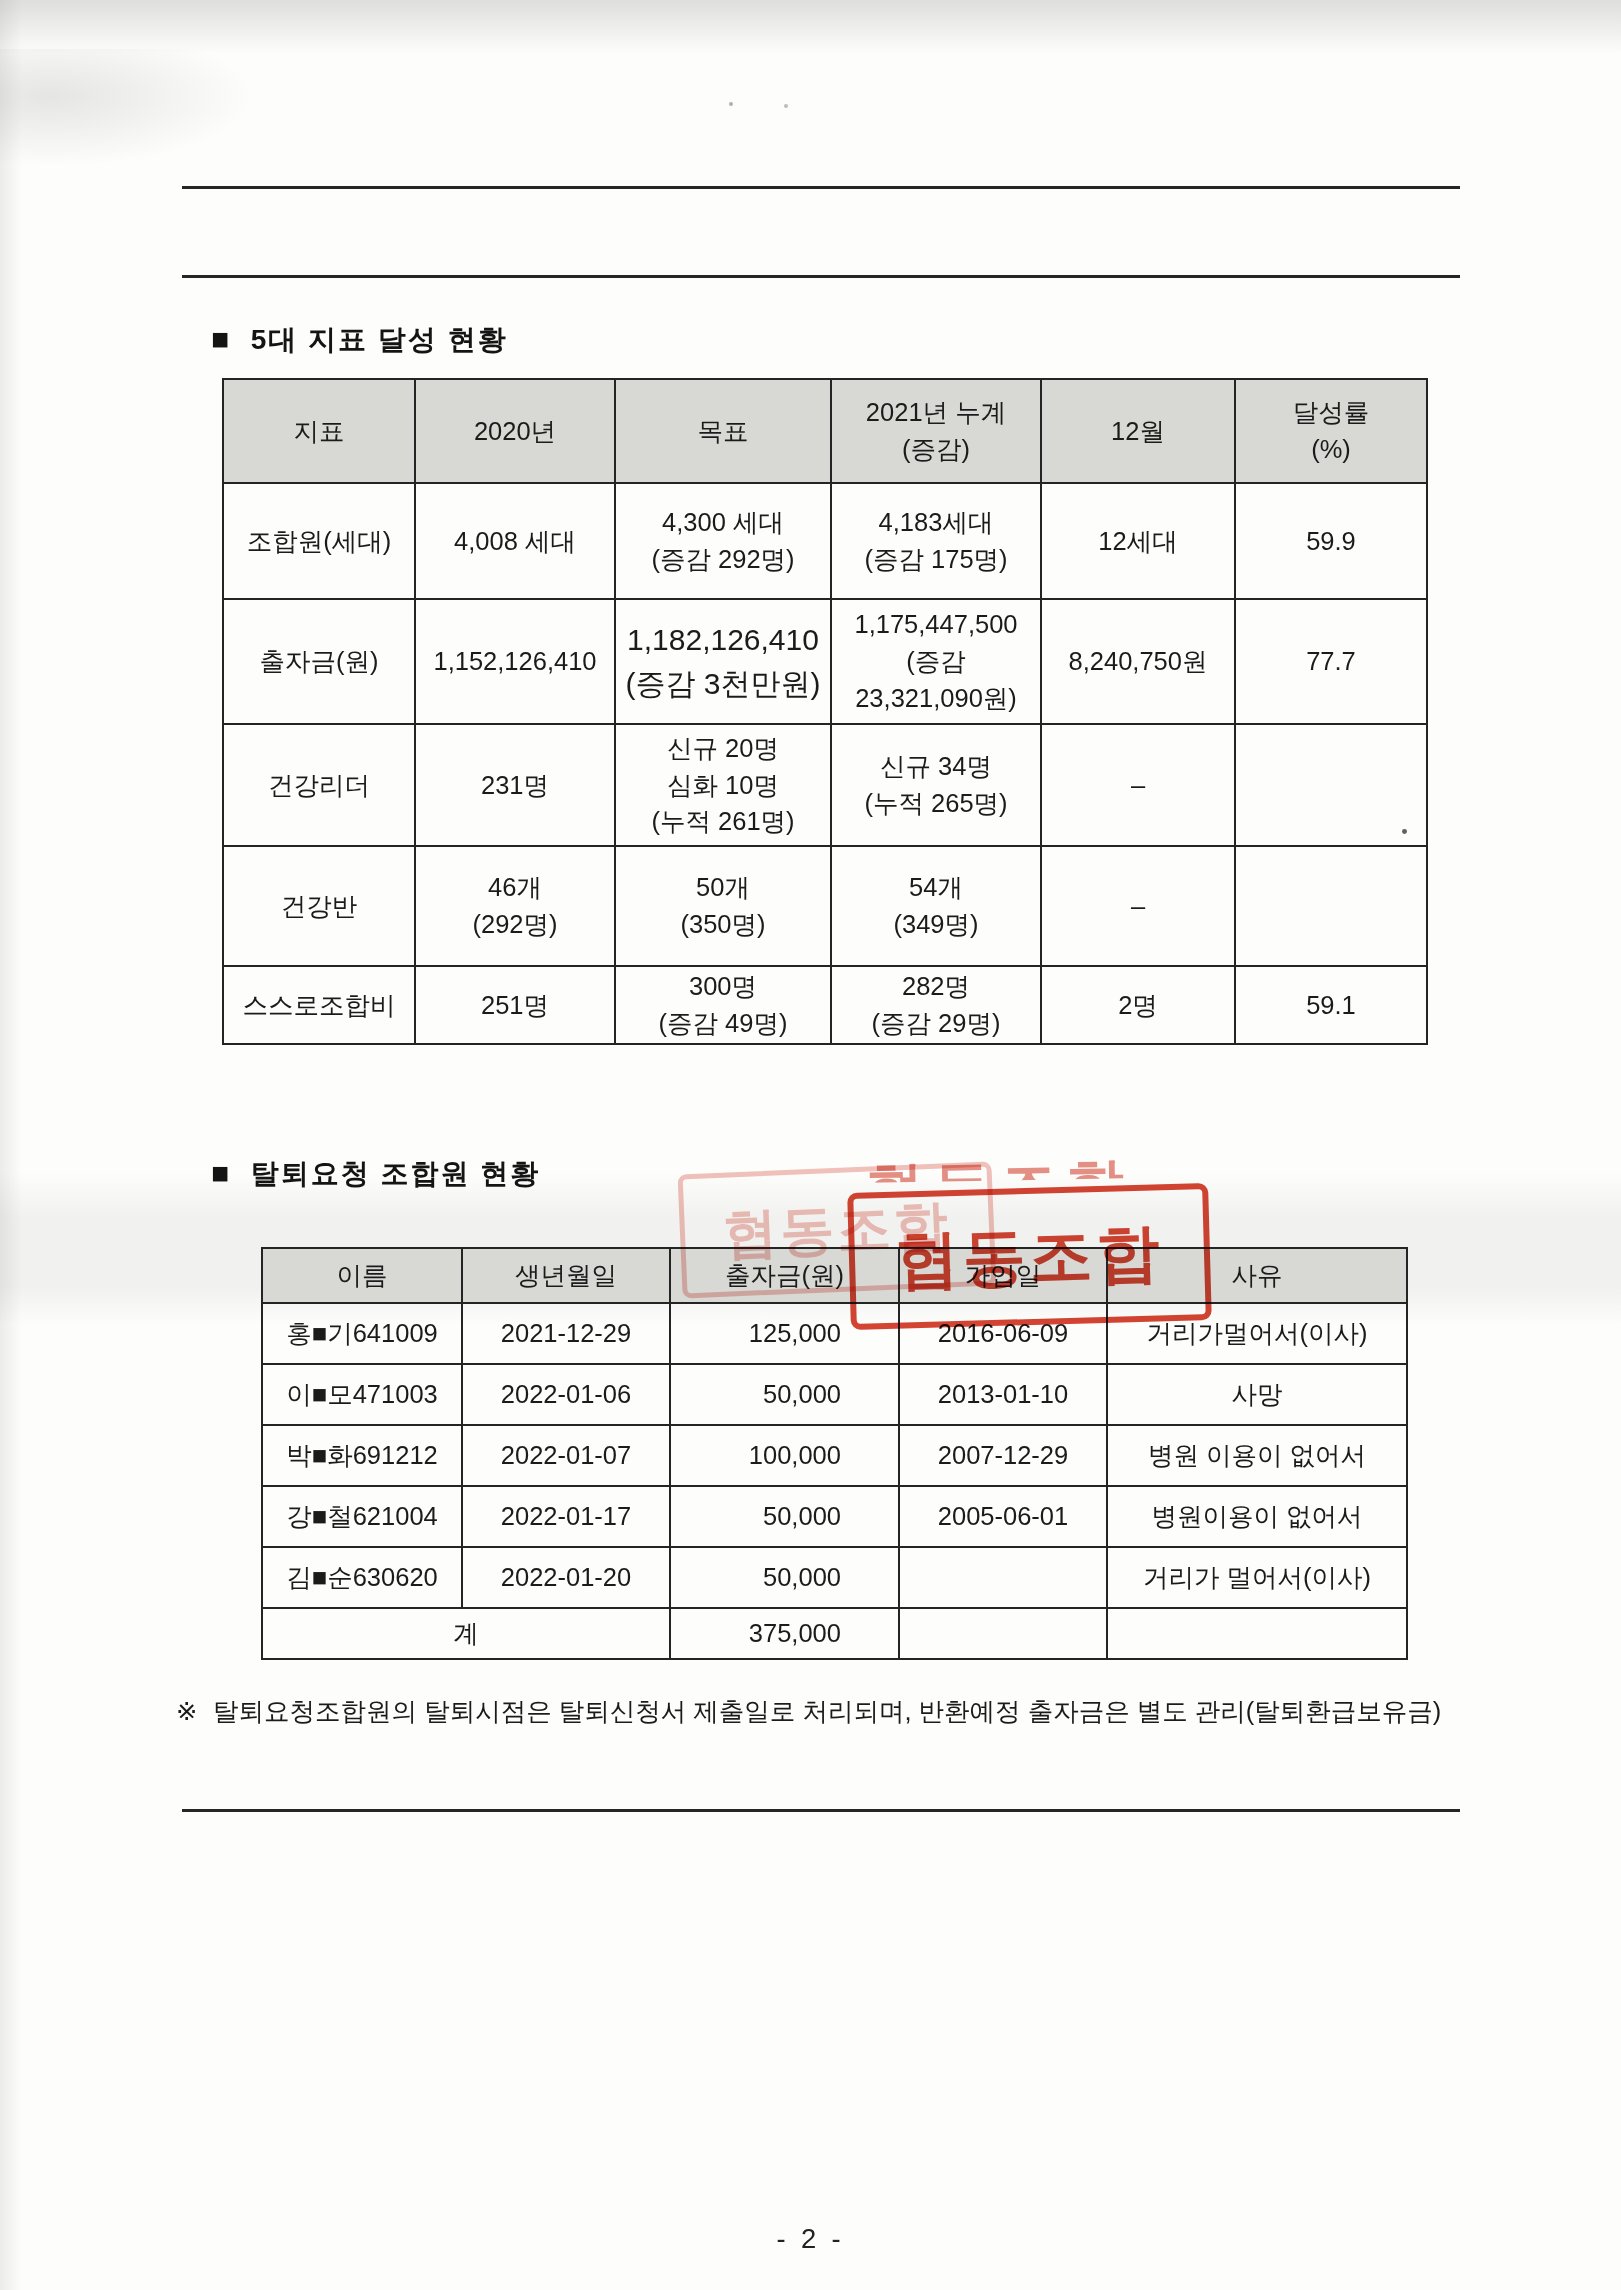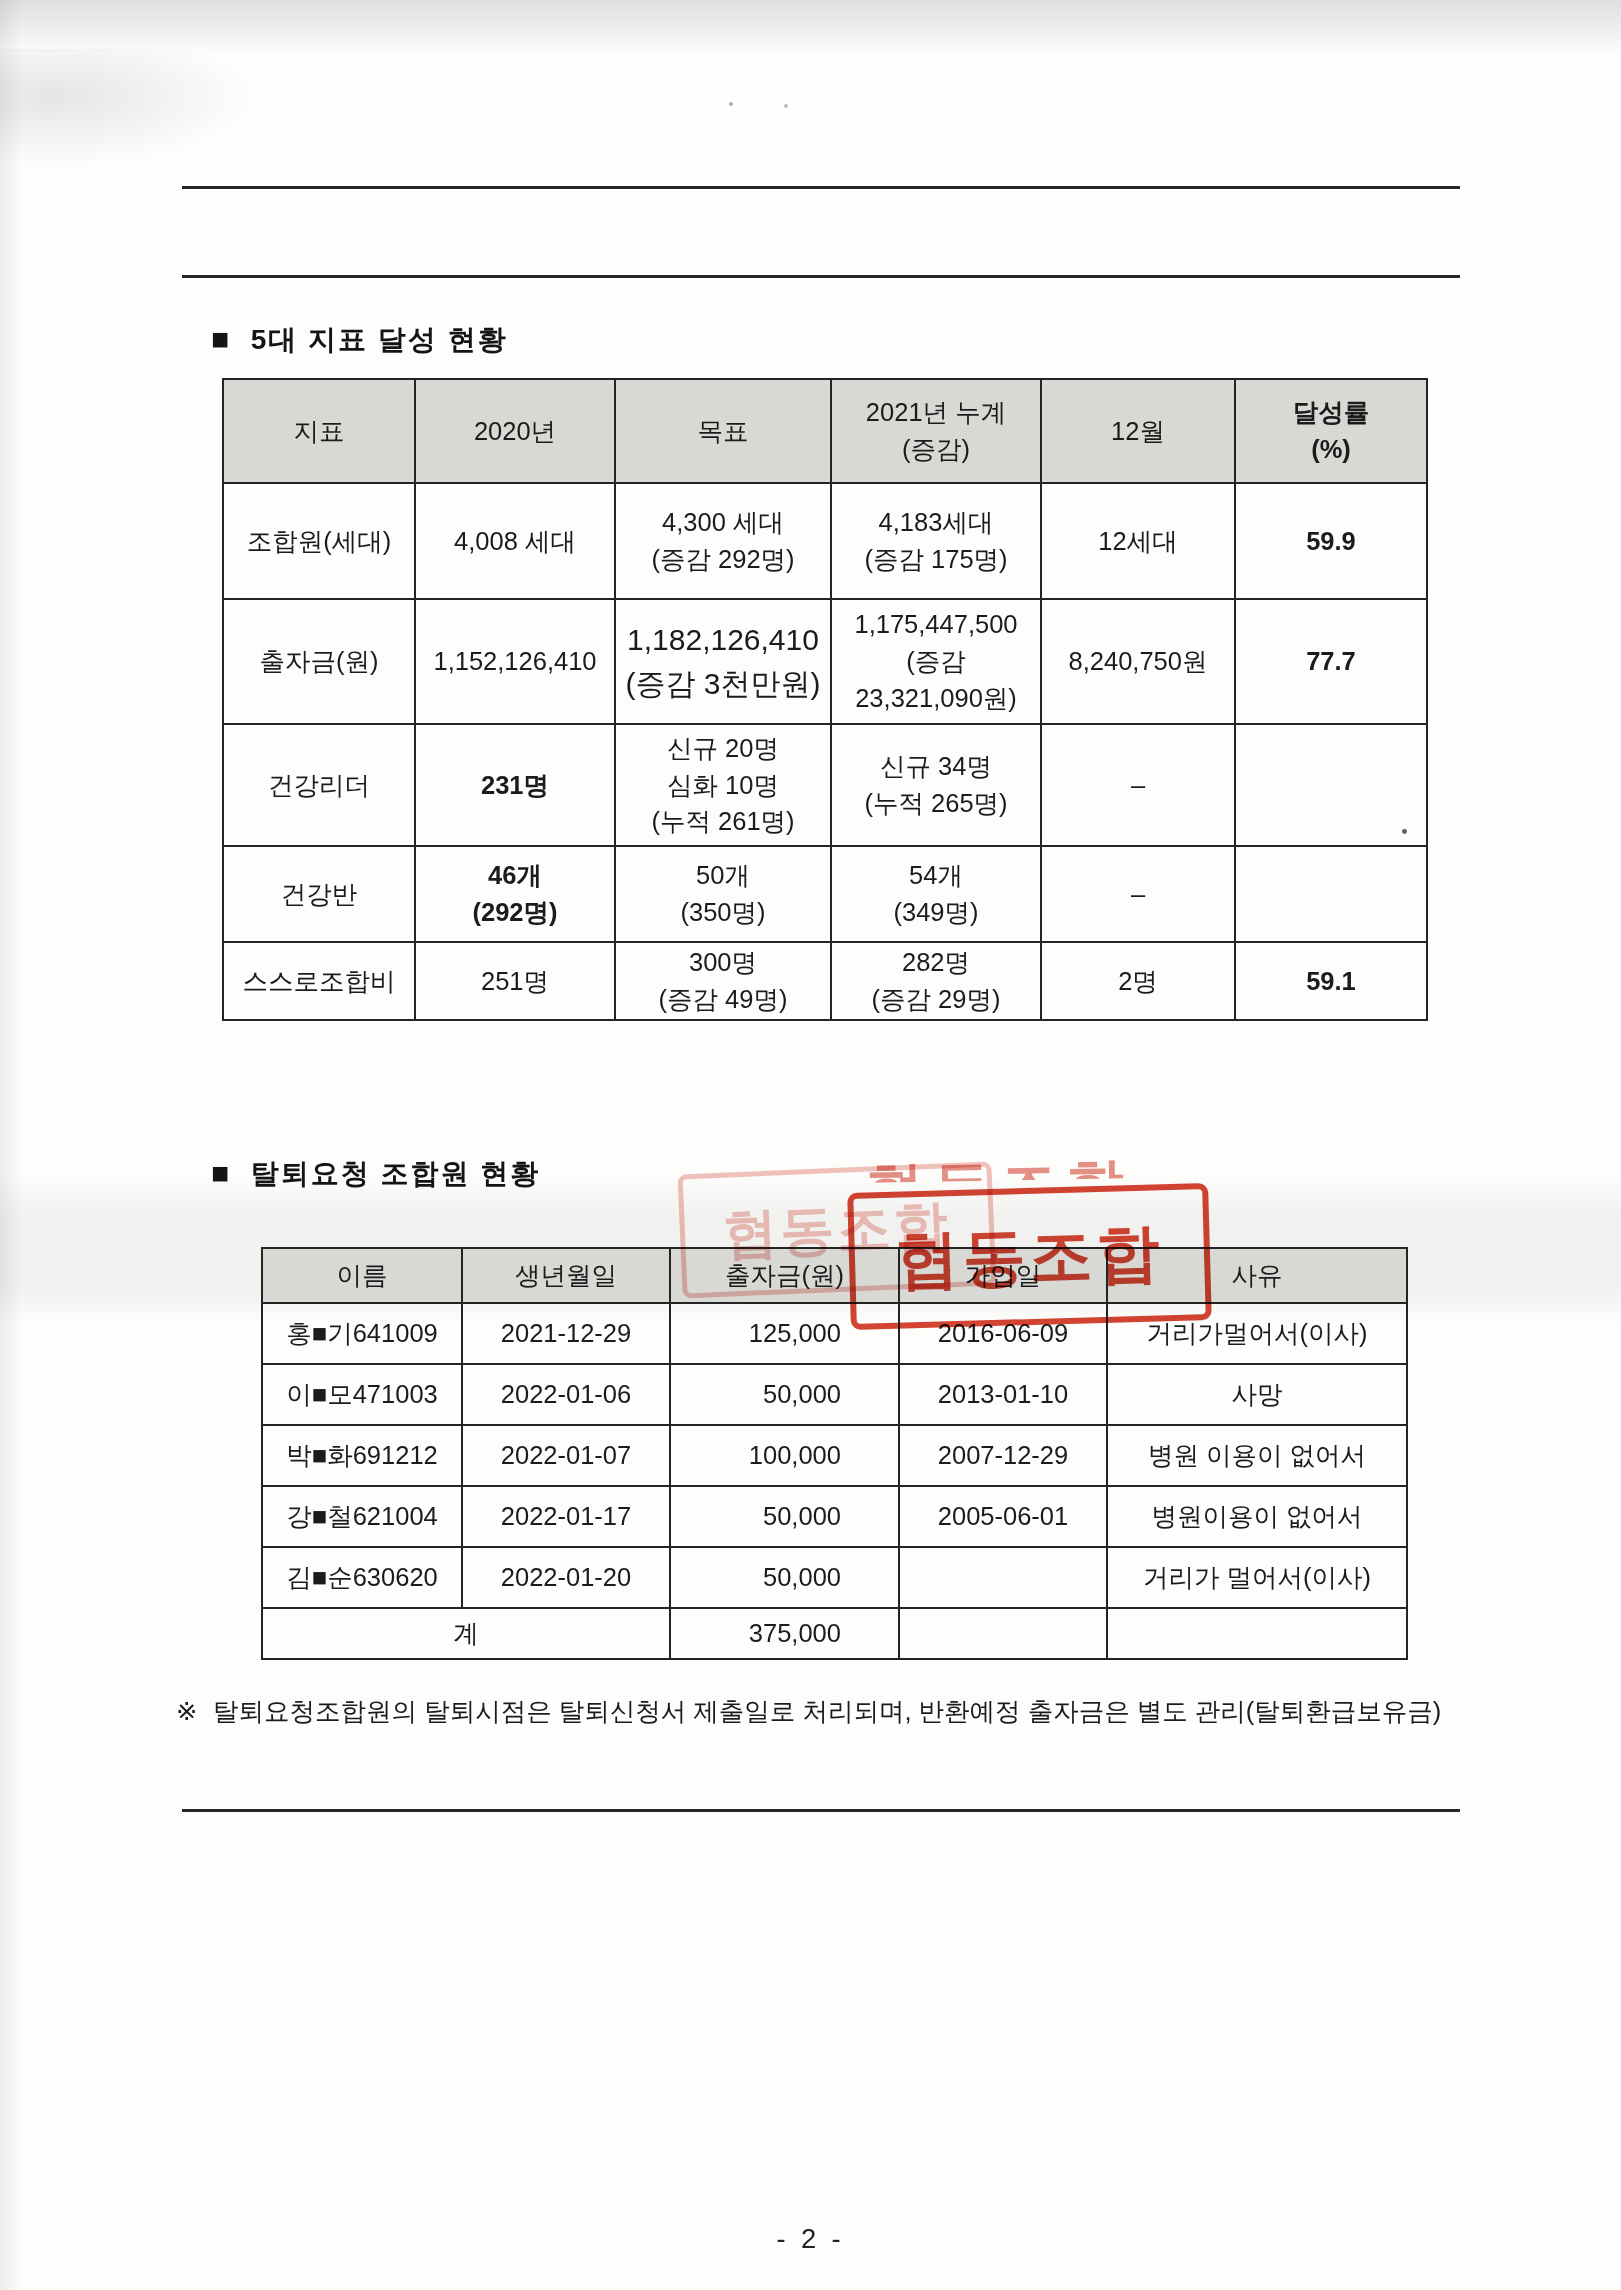--- a/index.html
+++ b/index.html
@@ -48,21 +48,21 @@
   .sec-heading .marker{font-size:30px;line-height:1;transform:translateY(-1px);}
 
   
   table{border-collapse:collapse;table-layout:fixed;position:absolute;background:transparent;}
   td,th{border:2px solid #242424;font-weight:normal;text-align:center;vertical-align:middle;
     font-size:25.5px;line-height:1.45;white-space:pre-line;padding:0 5.9px;box-sizing:border-box;color:#1b1b1b;}
   th{background:#d8d8d5;}
   .t1{left:222px;top:378px;width:1204px;border:2.9px solid #1c1c1c;}
   .t2{left:261px;top:1247px;width:1145px;border:2.9px solid #1c1c1c;}
   .t1 th{height:104px;}
-  .bold{font-weight:bold;}
+  .bold{font-weight:normal;}
   .num{text-align:right;padding-right:57px;}
   .t2 th{height:55px;}
   .t2 td{height:61px;}
   .t2 .total-row td{height:51px;}
 
   
   .stamp-layer{position:absolute;left:0;top:0;width:100%;height:100%;pointer-events:none;}
   .stamp{
     position:absolute;left:849px;top:1188px;width:349px;height:125px;
     border:6.9px solid #d23420;border-radius:9.8px;
@@ -162,21 +162,21 @@
       <td>건강리더</td>
       <td class="bold">231명</td>
       <td>신규 20명
 심화 10명
 (누적 261명)</td>
       <td>신규 34명
 (누적 265명)</td>
       <td>–</td>
       <td></td>
     </tr>
-    <tr style="height:96px">
+    <tr style="height:120px">
       <td>건강반</td>
       <td class="bold">46개
 (292명)</td>
       <td>50개
 (350명)</td>
       <td>54개
 (349명)</td>
       <td>–</td>
       <td></td>
     </tr>

